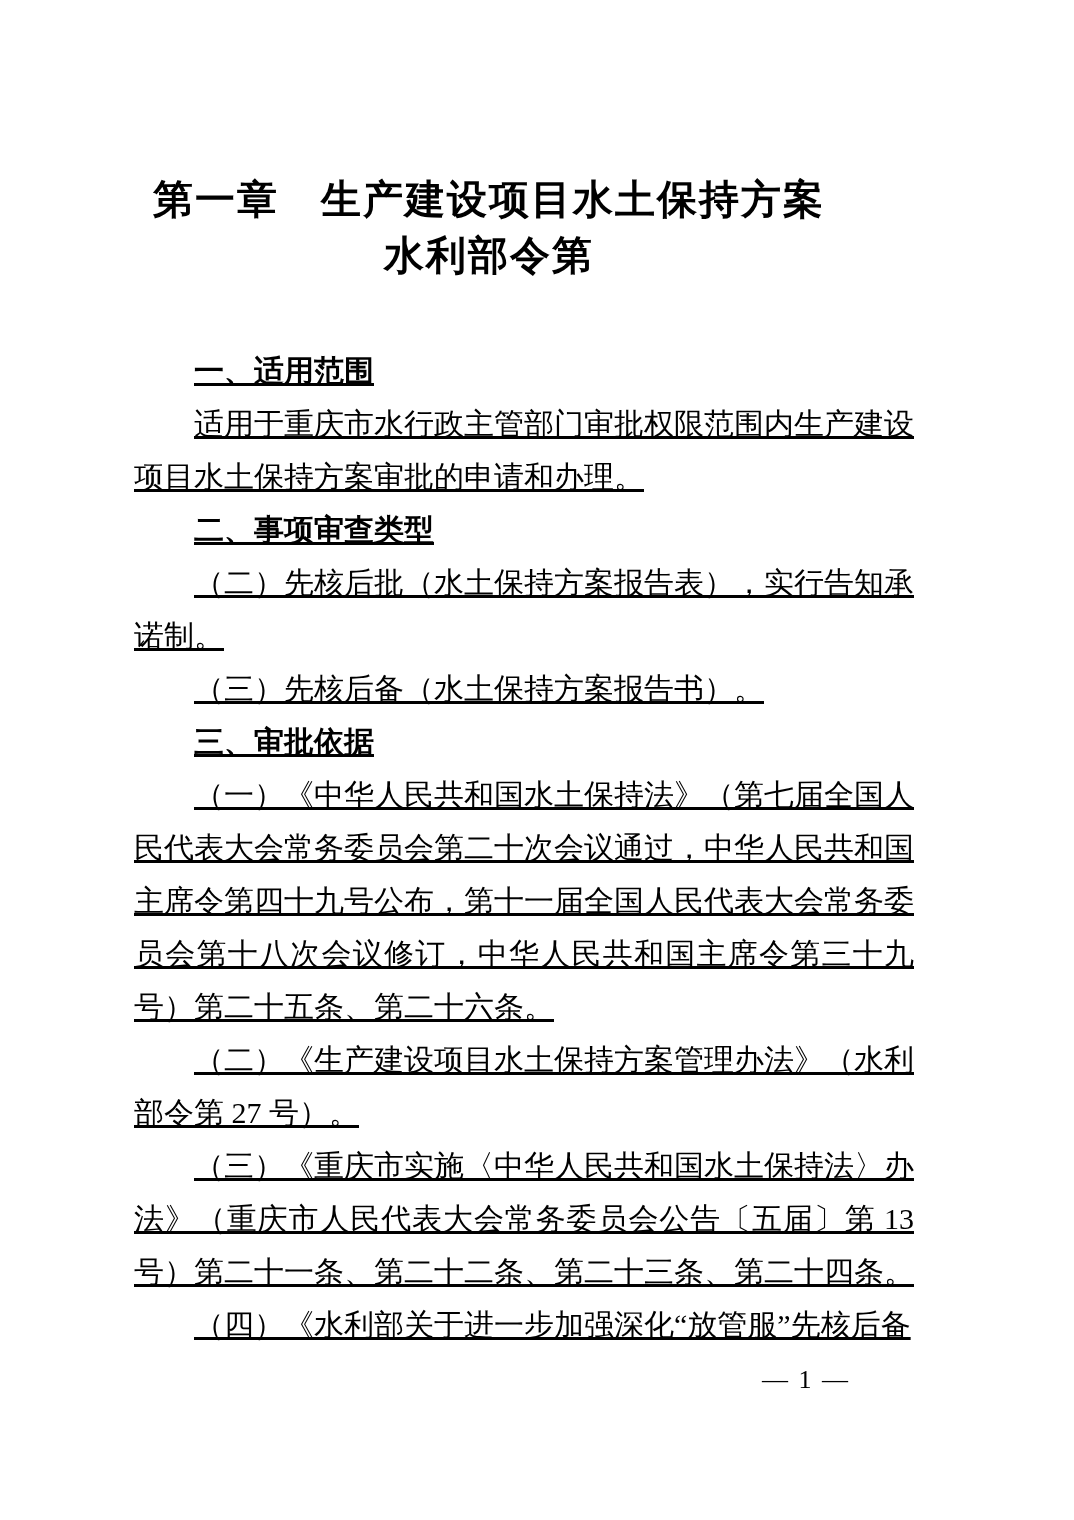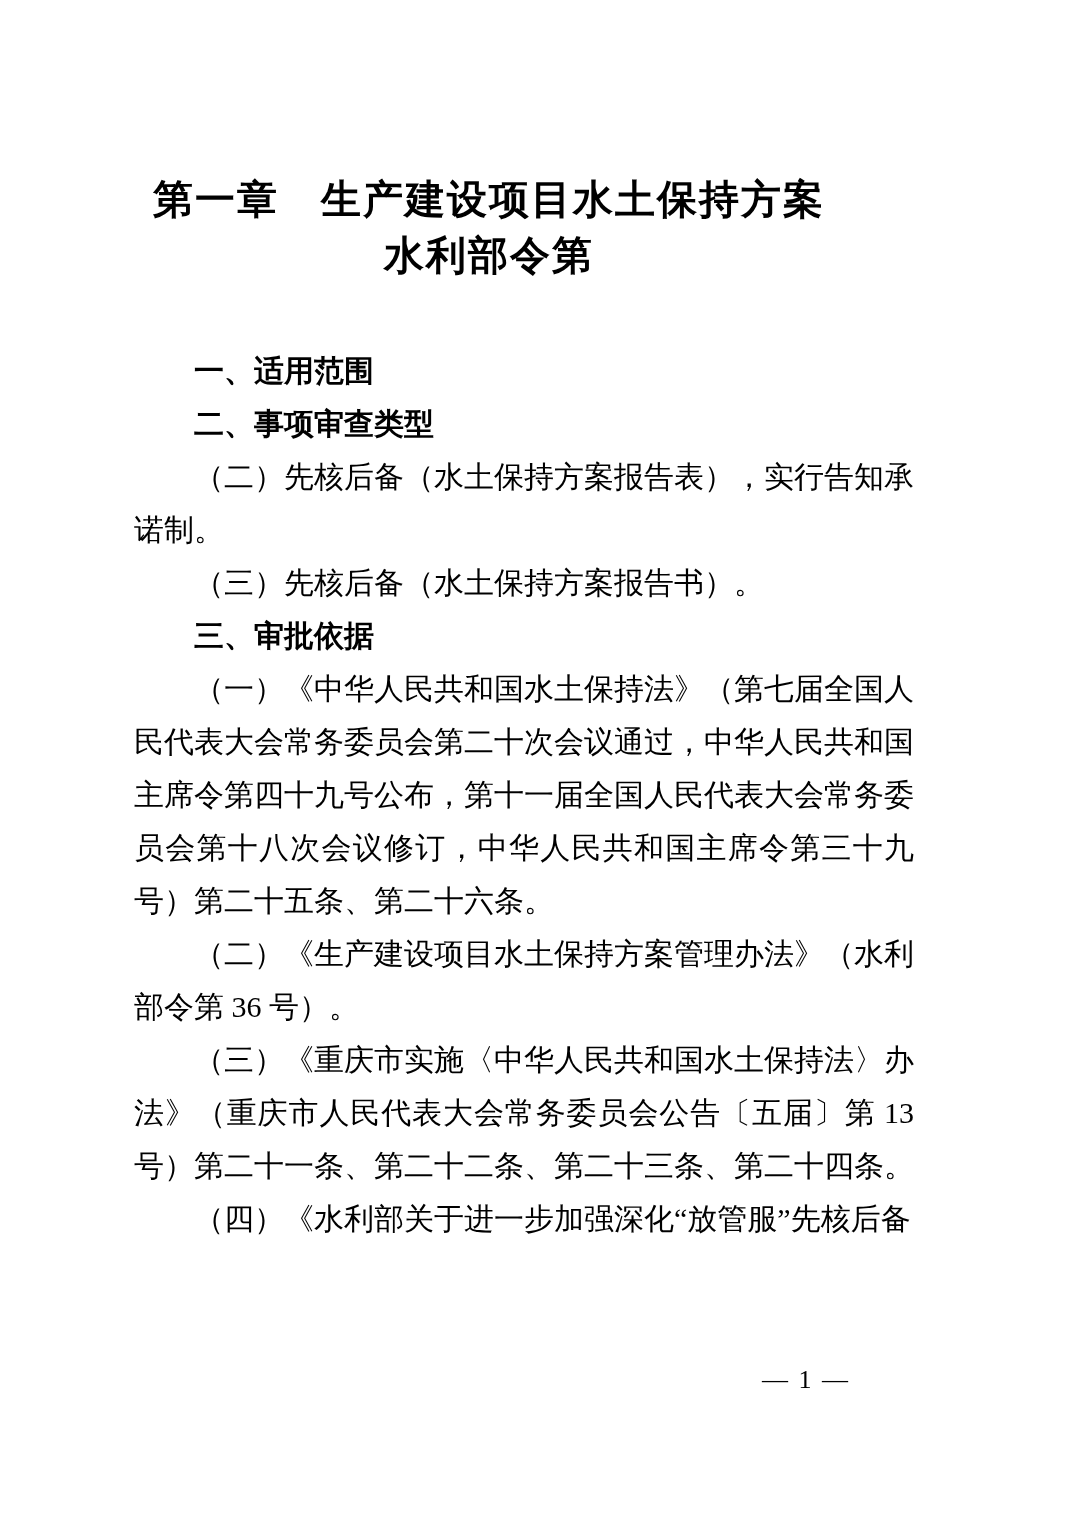--- a/index.html
+++ b/index.html
@@ -27,20 +27,21 @@
   }
   .title-line { display: block; }
   .content {
     margin-top: 60px;
     padding-left: 134px;
     padding-right: 64px;
     font-size: 30px;
     line-height: 53px;
     text-align: justify;
     letter-spacing: 0;
+    text-decoration: underline;
   }
   .section-heading {
     font-size: 30px;
     line-height: 53px;
     font-weight: 700;
     text-indent: 2em;
     font-family: "Liberation Sans", "DejaVu Sans", sans-serif;
   }
   .para {
     text-indent: 2em;
@@ -62,28 +63,29 @@
 <div class="page">
 
   <h1 class="doc-title">
     <span class="title-line">第一章　生产建设项目水土保持方案</span>
     <span class="title-line">水利部令第</span>
   </h1>
 
   <div class="content">
 
     <h2 class="section-heading">一、适用范围</h2>
+    <p class="para">适用于重庆市水行政主管部门审批权限范围内生产建设项目水土保持方案审批的申请和办理。</p>
 
     <h2 class="section-heading">二、事项审查类型</h2>
-    <p class="para">（二）先核后备（水土保持方案报告表），实行告知承诺制。</p>
+    <p class="para">（二）先核后批（水土保持方案报告表），实行告知承诺制。</p>
     <p class="para">（三）先核后备（水土保持方案报告书）。</p>
 
     <h2 class="section-heading">三、审批依据</h2>
     <p class="para">（一）《中华人民共和国水土保持法》（第七届全国人民代表大会常务委员会第二十次会议通过，中华人民共和国主席令第四十九号公布，第十一届全国人民代表大会常务委员会第十八次会议修订，中华人民共和国主席令第三十九号）第二十五条、第二十六条。</p>
-    <p class="para">（二）《生产建设项目水土保持方案管理办法》（水利部令第 36 号）。</p>
+    <p class="para">（二）《生产建设项目水土保持方案管理办法》（水利部令第 27 号）。</p>
     <p class="para">（三）《重庆市实施〈中华人民共和国水土保持法〉办法》（重庆市人民代表大会常务委员会公告〔五届〕第 13 号）第二十一条、第二十二条、第二十三条、第二十四条。</p>
     <p class="para">（四）《水利部关于进一步加强深化“放管服”先核后备</p>
 
   </div>
 
   <div class="page-number">— 1 —</div>
 
 </div>
 
 </body></html>

